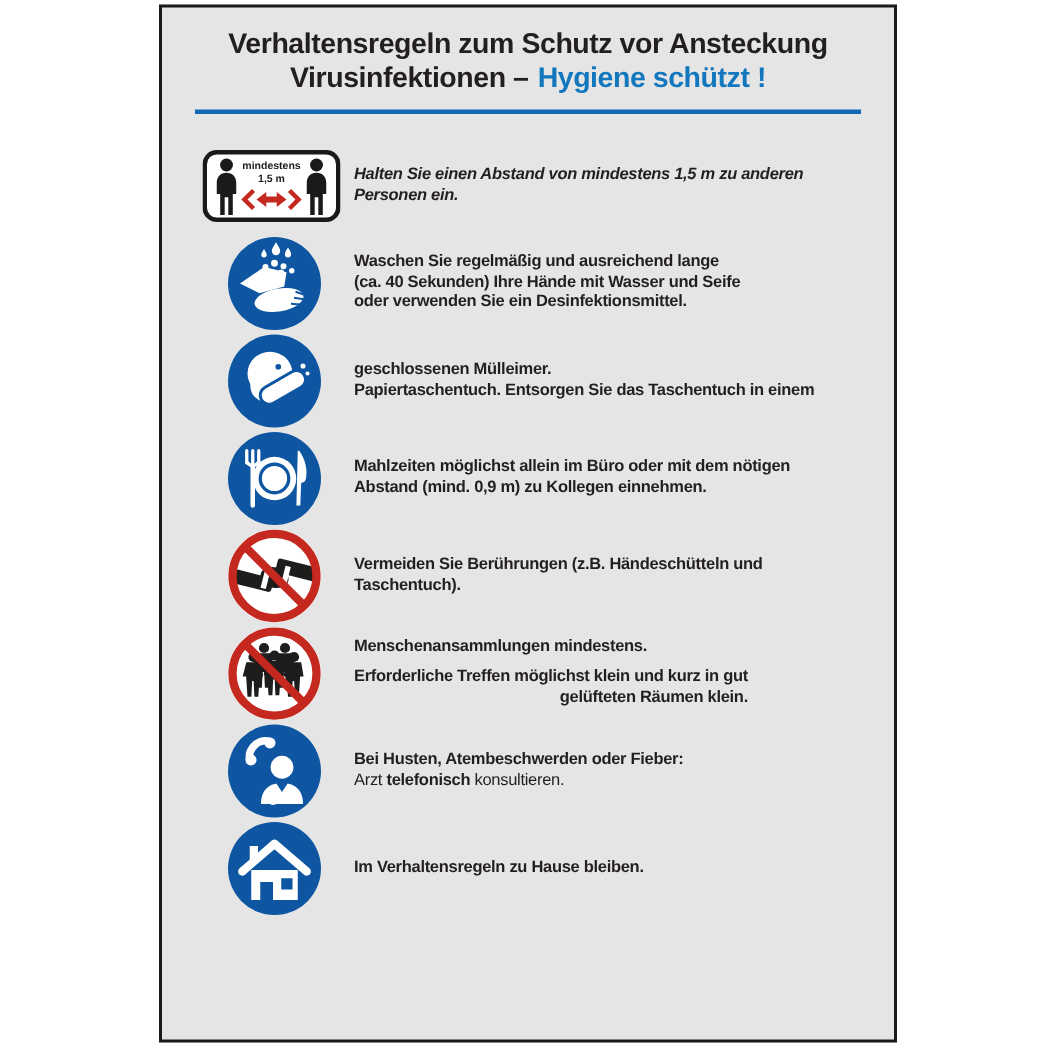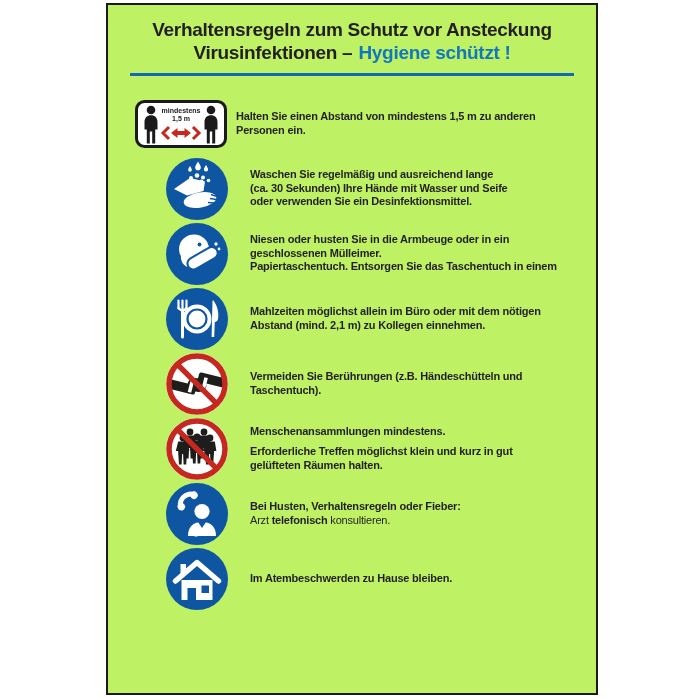--- a/index.html
+++ b/index.html
@@ -2,34 +2,34 @@
 <html><head>
 <meta charset="utf-8">
 <style>
   html,body{margin:0;padding:0;}
   body{
     width:700px;height:700px;background:#ffffff;position:relative;
     font-family:"Liberation Sans", sans-serif;color:#231f20;
   }
   .poster{
     position:absolute;left:106px;top:3px;width:492px;height:692px;
-    box-sizing:border-box;border:2px solid #1a1a1a;background:#bef264;overflow:hidden;
+    box-sizing:border-box;border:2px solid #1a1a1a;background:#e5e5e5;overflow:hidden;
   }
   .title{margin-top:13px;text-align:center;font-weight:bold;font-size:19px;line-height:23px;letter-spacing:-0.3px;}
   .title .blue{color:#1377be;margin-left:0.32em;margin-top:20px;}
   .rule-line{height:3px;background:#1269b4;margin:9px 22px 0 22px;}
   .rows{margin-top:15px;}
-  .row{display:flex;align-items:center;height:65px;padding-left:57px;}
+  .row{display:flex;align-items:center;height:65px;padding-left:43px;}
   .row .icon-cell{width:64px;flex:none;display:flex;justify-content:center;align-items:center;}
   .row .text{margin-left:21px;font-size:11px;line-height:13.6px;font-weight:bold;letter-spacing:-0.2px;}
   .row .text .ln{white-space:nowrap;}
   .row.row-1{padding-left:27px;}
   .row.row-1 .icon-cell{width:92px;}
-  .row.row-1 .text{margin-left:9px;}
-  .row .text .para2{margin-top:7px;}
+  .row.row-1 .text{margin-left:9px;font-style:italic;}
+  .row .text .para2{margin-top:7px;text-align:right;}
   .row.row-8 .line2{font-weight:normal;}
   .row.row-8 .line2 .em{font-weight:bold;}
   svg{display:block;}
 </style>
 </head>
 <body>
 
 <div class="poster">
 
   <div class="title">
@@ -83,40 +83,39 @@
               <circle cx="29" cy="25" r="1.7"></circle>
               <circle cx="36.5" cy="24.5" r="1.9"></circle>
             <path d="M9 32 L25 21 l15 3.5 -1.5 9.5 -16.5 4.5 z"></path>
             <ellipse cx="35" cy="43" rx="16.5" ry="7.6" transform="rotate(-10 35 43)"></ellipse>
           </g>
           <path d="M46 37.5 l6 2 M45 41.5 l6.5 1 M43 45.5 l6 0.5" stroke="#0e56a2" stroke-width="1.5" fill="none"></path>
         </svg>
       </div>
       <div class="text">
         <div class="ln">Waschen Sie regelmäßig und ausreichend lange</div>
-        <div class="ln">(ca. 30 Sekunden) Ihre Hände mit Wasser und Seife</div>
+        <div class="ln">(ca. 40 Sekunden) Ihre Hände mit Wasser und Seife</div>
         <div class="ln">oder verwenden Sie ein Desinfektionsmittel.</div>
       </div>
     </div>
 
     <div class="row">
       <div class="icon-cell">
         <svg width="64" height="64" viewBox="0 0 64 64">
           <circle cx="32" cy="32" r="31" fill="#0e56a2"></circle>
           <ellipse cx="29" cy="27" rx="15" ry="14.5" fill="#fff"></ellipse>
           <path d="M16 33 q-1 8 6 12 l8-4 -4-10 z" fill="#fff"></path>
           <circle cx="34.5" cy="22.5" r="1.9" fill="#0e56a2"></circle>
           <circle cx="51" cy="22" r="1.7" fill="#fff"></circle>
           <circle cx="54" cy="27" r="1.4" fill="#fff"></circle>
           <circle cx="52" cy="31.5" r="1.2" fill="#fff"></circle>
           <rect x="21" y="30" width="33" height="12" rx="6" transform="rotate(-30 38 36)" fill="#fff" stroke="#0e56a2" stroke-width="2"></rect>
         </svg>
       </div>
       <div class="text">
-        <div class="ln">Niesen oder husten Sie in die Armbeuge oder in ein</div>
         <div class="ln">geschlossenen Mülleimer.</div>
         <div class="ln">Papiertaschentuch. Entsorgen Sie das Taschentuch in einem</div>
       </div>
     </div>
 
     <div class="row">
       <div class="icon-cell">
         <svg width="64" height="64" viewBox="0 0 64 64">
           <circle cx="32" cy="32" r="31" fill="#0e56a2"></circle>
           <circle cx="32" cy="32" r="14.5" fill="#fff"></circle>
@@ -124,21 +123,21 @@
           <g stroke="#fff" stroke-linecap="round" fill="none">
             <path d="M13.5 13.5 v8 M17.5 13.5 v8.5 M21.5 13.5 v8" stroke-width="2.2"></path>
             <path d="M13.5 21 q4 5 8 0" stroke-width="2.2"></path>
             <path d="M17.5 23 V50" stroke-width="3"></path>
           </g>
           <path d="M48.5 13.5 c4.5 6.5 5.5 13 4.5 18.5 c-0.3 1.8-1.6 2.8-3.2 2.9 l-0.6 15.1 h-2.6 l0.9-36.5 z" fill="#fff"></path>
         </svg>
       </div>
       <div class="text">
         <div class="ln">Mahlzeiten möglichst allein im Büro oder mit dem nötigen</div>
-        <div class="ln">Abstand (mind. 2,1 m) zu Kollegen einnehmen.</div>
+        <div class="ln">Abstand (mind. 0,9 m) zu Kollegen einnehmen.</div>
       </div>
     </div>
 
     <div class="row">
       <div class="icon-cell">
         <svg width="64" height="64" viewBox="0 0 64 64">
           <circle cx="32" cy="32" r="31" fill="#fff"></circle>
           <g fill="#1d1d1b">
             <rect x="33" y="23" width="27" height="9.5" rx="2" transform="rotate(14 46 28)"></rect>
             <rect x="4" y="30.5" width="27" height="9.5" rx="2" transform="rotate(14 18 35)"></rect>
@@ -174,21 +173,21 @@
             <use href="#pfig" x="45" y="35"></use>
           </g>
           <circle cx="32" cy="32" r="28" fill="none" stroke="#c5281e" stroke-width="5.5"></circle>
           <line x1="12.6" y1="12.6" x2="51.4" y2="51.4" stroke="#c5281e" stroke-width="5.5"></line>
         </svg>
       </div>
       <div class="text">
         <div class="ln">Menschenansammlungen mindestens.</div>
         <div class="para2">
           <div class="ln">Erforderliche Treffen möglichst klein und kurz in gut</div>
-          <div class="ln">gelüfteten Räumen halten.</div>
+          <div class="ln">gelüfteten Räumen klein.</div>
         </div>
       </div>
     </div>
 
 
     <div class="row row-8">
       <div class="icon-cell">
         <svg width="64" height="64" viewBox="0 0 64 64">
           <circle cx="32" cy="32" r="31" fill="#0e56a2"></circle>
           <g transform="rotate(-42 20 16)" fill="#fff">
@@ -197,35 +196,35 @@
             <circle cx="28.5" cy="20" r="3.7"></circle>
           </g>
           <circle cx="37" cy="29.5" r="7.6" fill="#fff"></circle>
           <path d="M23 54 c0-10 6-14 14-14 s14 4 14 14 z" fill="#fff"></path>
           <path d="M33 40 l4 6 4-6 z" fill="#0e56a2"></path>
           <path d="M31 44 q-3.5 3.5-1 7" stroke="#fff" stroke-width="2" fill="none"></path>
           <circle cx="31" cy="52" r="2.6" fill="#fff"></circle>
         </svg>
       </div>
       <div class="text">
-        <div class="ln">Bei Husten, Verhaltensregeln oder Fieber:</div>
+        <div class="ln">Bei Husten, Atembeschwerden oder Fieber:</div>
         <div class="ln line2"><span>Arzt </span><span class="em">telefonisch</span><span> konsultieren.</span></div>
       </div>
     </div>
 
     <div class="row">
       <div class="icon-cell">
         <svg width="64" height="64" viewBox="0 0 64 64">
           <circle cx="32" cy="32" r="31" fill="#0e56a2"></circle>
           <rect x="15.5" y="17" width="5.5" height="10" fill="#fff"></rect>
           <path d="M10.5 34 L32 15.5 L53.5 34" fill="none" stroke="#fff" stroke-width="5.5" stroke-linejoin="round" stroke-linecap="round"></path>
           <rect x="16.5" y="33" width="31" height="20" fill="#fff"></rect>
           <rect x="22.5" y="41" width="8.5" height="12" fill="#0e56a2"></rect>
           <rect x="36.5" y="38.5" width="7.5" height="7.5" fill="#0e56a2"></rect>
         </svg>
       </div>
       <div class="text">
-        <div class="ln">Im Atembeschwerden zu Hause bleiben.</div>
+        <div class="ln">Im Verhaltensregeln zu Hause bleiben.</div>
       </div>
     </div>
 
   </div>
 </div>
 
 </body></html>

